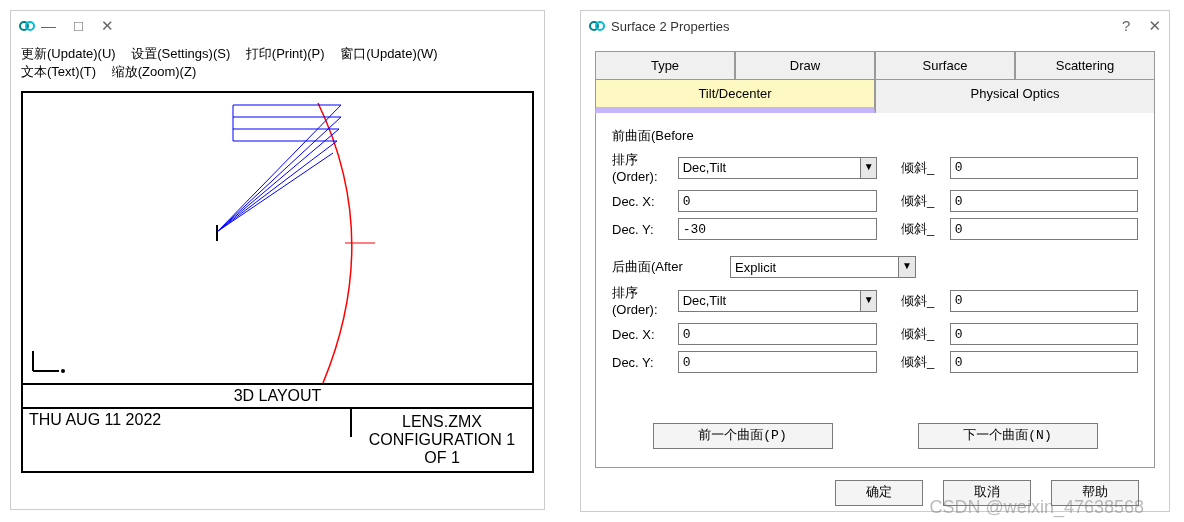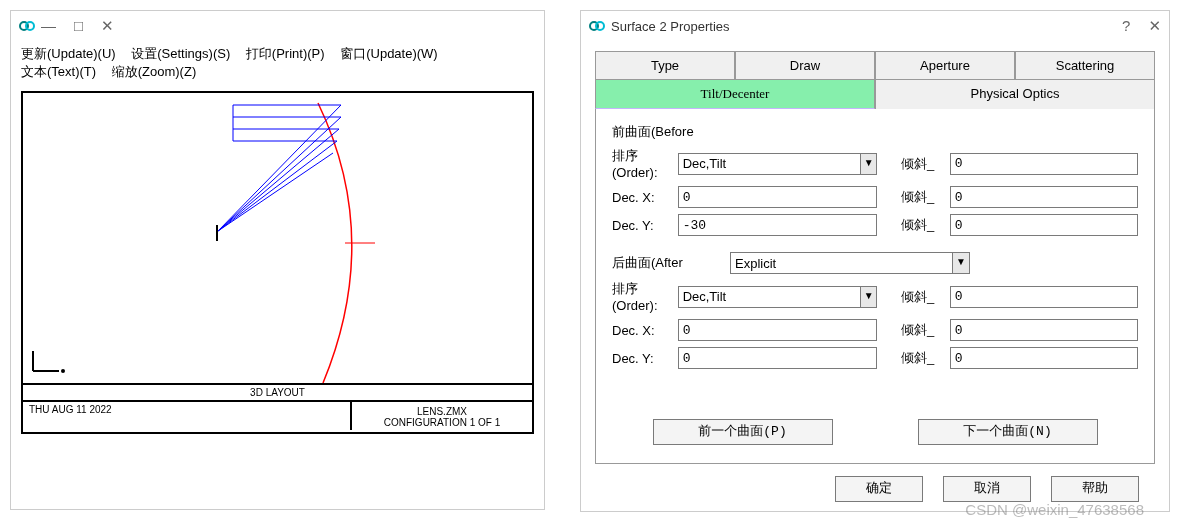--- a/index.html
+++ b/index.html
@@ -11,50 +11,50 @@
 .titlebar .title { flex: 1; color: #333; font-size: 13px; }
 .winbtns { display: flex; gap: 18px; color: #666; font-size: 15px; }
 .winbtns span { cursor: pointer; }
 .menubar { padding: 4px 10px; color: #000; font-size: 13px; }
 .menubar span { margin-right: 12px; white-space: nowrap; }
 
 
 .canvas-wrap { border: 2px solid #000; margin: 6px 10px 10px 10px; background: #fff; }
 .canvas { height: 290px; position: relative; overflow: hidden; }
 .canvas svg { position: absolute; left: 0; top: 0; }
-.footer-split { border-top: 2px solid #000; display: flex; flex-direction: column; font-family: Consolas,"Courier New",monospace; font-size: 10px; }
+.footer-split { border-top: 2px solid #000; display: flex; flex-direction: column; font-family: Consolas,"Courier New",monospace; font-size: 16px; }
 .footer-row1 { text-align: center; padding: 2px 0; border-bottom: 2px solid #000; }
 .footer-row2 { display: flex; }
 .footer-left { flex: 1; border-right: 2px solid #000; padding: 2px 6px; height: 28px; }
 .footer-right { width: 180px; padding: 4px 12px; text-align: center; }
 
 
 .rwin-body { padding: 10px 14px 14px 14px; }
 .tabstrip { display: flex; border-bottom: 1px solid #999; }
 .tabstrip div { flex: 1; text-align: center; padding: 6px 8px; border: 1px solid #999; border-bottom: none; background: #f0f0f0; cursor: pointer; font-size: 13px; }
 .tabstrip.tab2 { border-bottom: none; margin-top: -1px; }
 .tabstrip.tab2 div { flex: 1; }
-.tabstrip .active { background: #86efac; position: relative; z-index: 2; border-bottom: 1px solid #c4b5fd; font-family: Liberation Serif, serif; }
+.tabstrip .active { background: #fef9c3; position: relative; z-index: 2; border-bottom: 6px solid #c4b5fd; }
 
 .form-area { border: 1px solid #999; border-top: none; padding: 14px 16px 18px 16px; font-family: SimSun,"Courier New",monospace; font-size: 13px; }
 .section-label { margin-bottom: 6px; }
 .row { display: flex; align-items: center; margin-bottom: 6px; }
 .lbl-left { width: 70px; }
 .cmb, .txt { border: 1px solid #7a7a7a; height: 22px; background: #fff; padding: 1px 4px; font-family: SimSun,"Courier New",monospace; font-size: 13px; }
 .cmb { width: 194px; display: flex; justify-content: space-between; align-items: center; border-right: none; }
 .cmb-btn { width: 18px; height: 22px; border: 1px solid #7a7a7a; background: #e8e8e8; text-align: center; line-height: 18px; font-size: 10px; }
 .lbl-right { width: 52px; margin-left: 24px; }
 .txt-short { width: 200px; }
 .spacer { height: 10px; }
 .nav-row { display: flex; gap: 85px; justify-content: center; margin-top: 50px; }
 .btn { border: 1px solid #7a7a7a; background: #f4f4f4; width: 180px; height: 26px; text-align: center; line-height: 24px; font-family: SimSun,"Courier New",monospace; font-size: 13px; cursor: pointer; }
 .dlg-btns { display: flex; gap: 20px; justify-content: flex-end; padding: 12px 16px 4px 0; }
 .dlg-btns .btn { width: 88px; }
 
-.watermark { position: absolute; right: 40px; bottom: 4px; color: rgba(120,120,120,.5); font-size: 15px; pointer-events: none; text-align: center; }
+.watermark { position: absolute; right: 40px; bottom: 4px; color: rgba(120,120,120,.5); font-size: 18px; pointer-events: none; text-align: center; }
 </style>
 </head>
 <body>
 
 <div class="win" style="left:10px; top:10px; width:535px; height:500px;">
   <div class="titlebar">
     <svg class="icon" viewBox="0 0 16 16">
         <circle cx="5" cy="8" r="4" fill="none" stroke="#008080" stroke-width="2"></circle>
         <circle cx="11" cy="8" r="4" fill="none" stroke="#00bcd4" stroke-width="2"></circle>
       </svg>
@@ -123,21 +123,21 @@
     <div class="winbtns">
       <span>?</span>
       <span>✕</span>
     </div>
   </div>
 
   <div class="rwin-body">
     <div class="tabstrip">
       <div>Type</div>
       <div>Draw</div>
-      <div>Aperture</div>
+      <div>Surface</div>
       <div>Scattering</div>
     </div>
     <div class="tabstrip tab2">
       <div class="active">Tilt/Decenter</div>
       <div>Physical Optics</div>
     </div>
 
     <div class="form-area">
       <div class="section-label">前曲面(Before</div>
 
@@ -159,21 +159,21 @@
       <div class="row">
         <div class="lbl-left">Dec. Y:</div>
         <input class="txt" style="width: 212px;" value="-30">
         <div class="lbl-right">倾斜_</div>
         <input class="txt txt-short" value="0" style="">
       </div>
 
       <div class="spacer"></div>
       <div class="row">
         <div class="lbl-left" style="width:118px">后曲面(After</div>
-        <div class="cmb" style="width:222px">
+        <div class="cmb" style="width:168px">
             <span>Explicit</span>
           </div>
         <div class="cmb-btn">▼</div>
       </div>
       <div class="row">
         <div class="lbl-left">排序<br>(Order):</div>
         <div class="cmb">
             <span>Dec,Tilt</span>
           </div>
         <div class="cmb-btn">▼</div>

